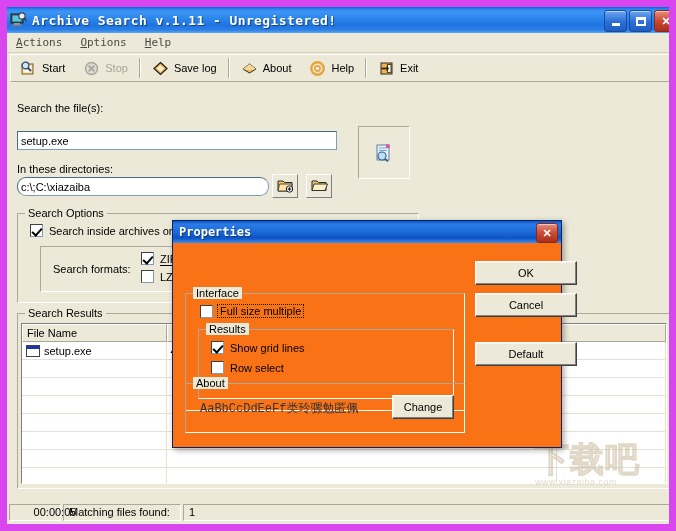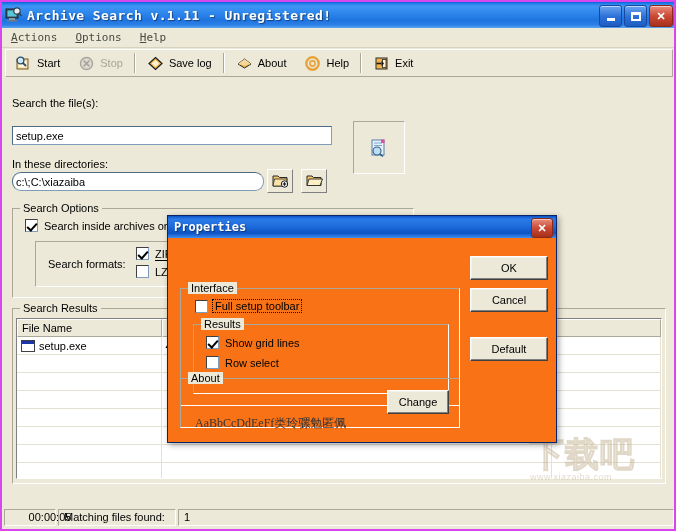--- a/index.html
+++ b/index.html
@@ -9,21 +9,21 @@
   body {
     width: 676px; height: 531px;
     font-family: "Liberation Sans", sans-serif;
     font-size: 11px;
     overflow: hidden;
   }
   .app-window {
     position: absolute; left: 0; top: 0;
     width: 676px; height: 531px;
     box-sizing: border-box;
-    border: 2px solid #d946ef;
+    border: 7px solid #d946ef;
     background: #ece9d8;
     overflow: hidden;
   }
   
   .titlebar {
     position: absolute; left: 0; top: 0;
     width: 674px; height: 26px;
     background: linear-gradient(to bottom,
        #0a63d4 0%, #2a85ef 8%, #3f95f4 18%, #2d87ec 42%,
        #1f74e0 70%, #2b7fe6 88%, #5aa5f2 100%);
@@ -252,39 +252,38 @@
     width: 20px; height: 18px;
     background: linear-gradient(to bottom,#e98e7f,#cb4a35 50%,#a6301d);
     border: 1px solid #8d2817; border-radius: 3px;
     color: #fff; font-size: 11px; font-weight: bold;
     display: flex; align-items: center; justify-content: center;
     box-shadow: inset 0 1px 0 rgba(255,255,255,0.5);
   }
   .dlg-body { position: relative; width: 100%; height: 205px; }
   .dbtn {
     position: absolute;
-    width: 78px; height: 24px;
+    width: 102px; height: 24px;
     background: #ece9d8;
     border: 1px solid #fff;
     border-right-color: #404040; border-bottom-color: #404040;
     box-shadow: inset -1px -1px 0 #808080, inset 1px 1px 0 #f5f3ea;
     box-sizing: border-box;
     font-size: 11px; color: #000;
     display: flex; align-items: center; justify-content: center;
   }
   .focus-rect {
     border: 1px dotted #000;
     padding: 0 2px;
     margin-left: -2px;
   }
   .font-sample {
-    font-family: Liberation Serif, serif;
+    font-family: Liberation Mono, monospace;
     font-size: 12px; color: #333;
     white-space: nowrap;
-    margin-top: 20px;
   }
   
   .watermark {
     position: absolute; right: 6px; bottom: 22px;
     width: 140px; height: 52px;
     pointer-events: none;
     z-index: 5;
     opacity: 0.55;
   }
   .wm-text {
@@ -546,21 +545,21 @@
       <div class="dlg-close">
         <span>✕</span>
       </div>
     </div>
     <div class="dlg-body">
 
       <div class="gbox" style="left:12px;top:12px;width:280px;height:118px;margin-top:38px;">
         <div class="gbox-title">Interface</div>
         <div class="cbrow" style="position:absolute;left:14px;top:10px;">
           <span class="cb"></span>
-          <span class="lbl focus-rect">Full setup toolbar</span>
+          <span class="lbl focus-rect">Full size multiple</span>
         </div>
         <div class="gbox" style="left:12px;top:35px;width:256px;height:70px;">
           <div class="gbox-title">Results</div>
           <div class="cbrow" style="position:absolute;left:12px;top:11px;">
             <span class="cb checked"></span>
             <span class="lbl">Show grid lines</span>
           </div>
           <div class="cbrow" style="position:absolute;left:12px;top:31px;">
             <span class="cb"></span>
             <span class="lbl">Row select</span>

